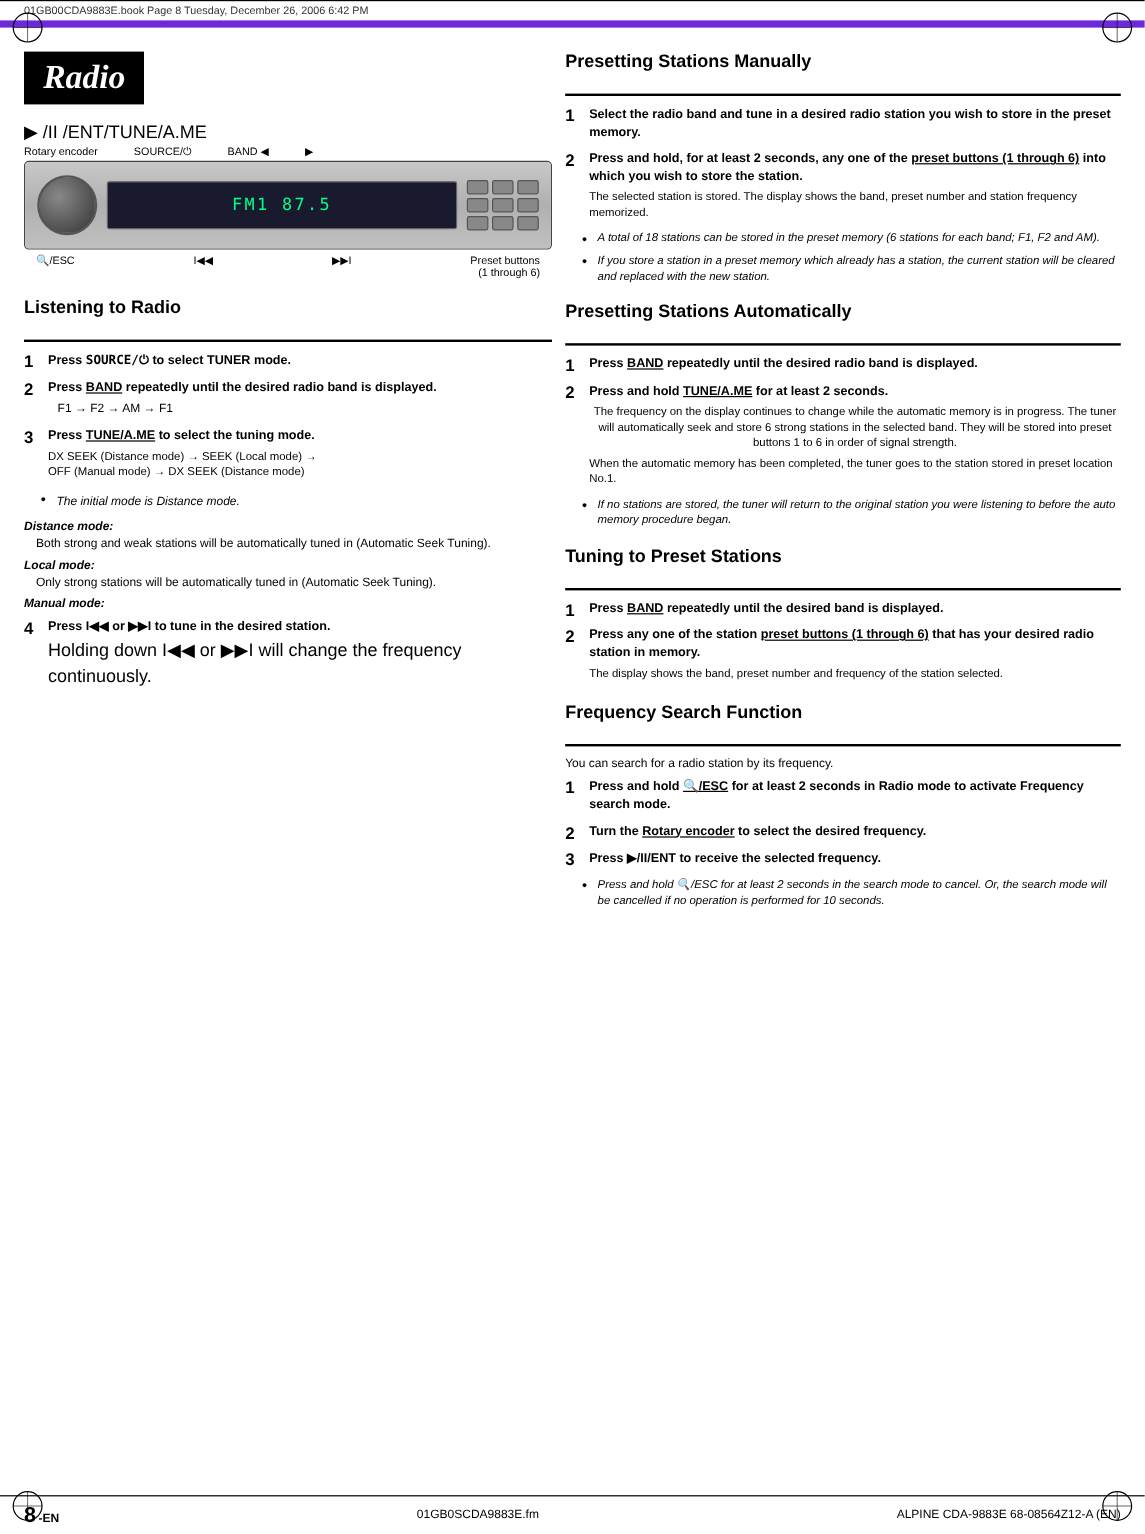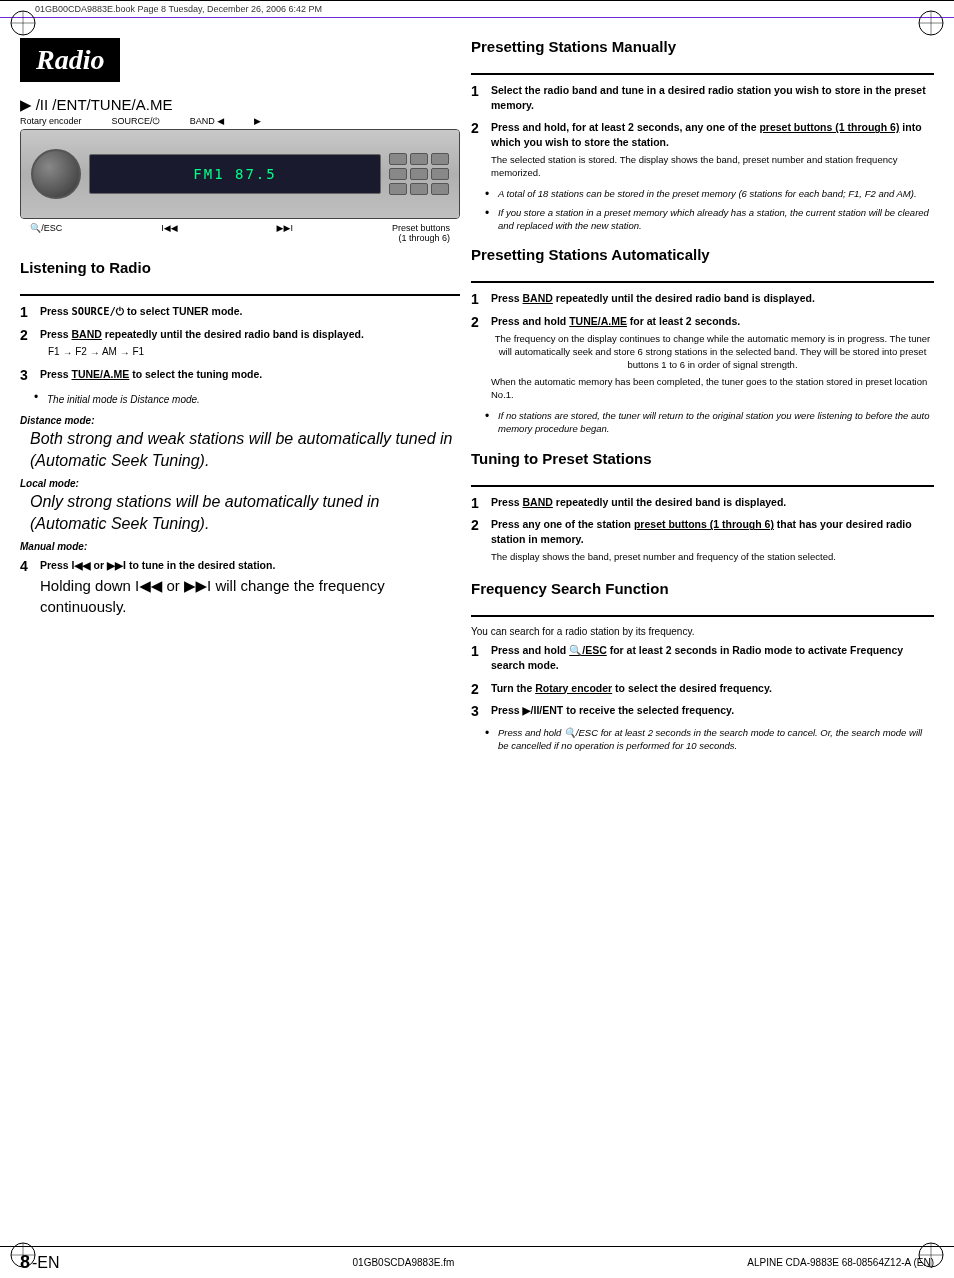--- a/index.html
+++ b/index.html
@@ -10,22 +10,22 @@
       font-family: Arial, Helvetica, sans-serif;
       font-size: 11px;
       color: #000;
       position: relative;
     }
 
     
     .header-bar {
       width: 100%;
       border-top: 1px solid #000;
-      border-bottom: 1px solid #6d28d9;
-      padding: 3px 35px;
+      border-bottom: 6px solid #6d28d9;
+      padding: 3px 20px;
       display: flex;
       align-items: center;
       font-size: 9px;
       color: #333;
     }
 
     
     .corner-mark {
       position: absolute;
       width: 30px;
@@ -71,21 +71,21 @@
 
     
     .device-diagram {
       margin-bottom: 16px;
       position: relative;
     }
 
     .diagram-image {
       border: 1.5px solid #444;
       border-radius: 4px;
-      height: 90px;
+      height: 74px;
       background: #e8e8e8;
       position: relative;
       overflow: hidden;
       margin-bottom: 4px;
     }
 
     
     .radio-panel {
       width: 100%;
       height: 100%;
@@ -193,24 +193,23 @@
 
     
     .mode-label {
       font-weight: bold;
       font-style: italic;
       font-size: 10px;
       margin: 5px 0 2px 0;
     }
 
     .mode-desc {
-      font-size: 16px;
+      font-size: 10px;
       margin: 0 0 3px 10px;
       line-height: 1.4;
-      font-style: italic;
     }
 
     .italic-note {
       font-style: italic;
       font-size: 10px;
       margin: 3px 0;
     }
 
     
     .footer {
@@ -225,22 +224,22 @@
       align-items: center;
       font-size: 10px;
     }
 
     .page-num {
       font-size: 18px;
       font-weight: bold;
     }
 
     .page-num-sub {
-      font-size: 16px;
-      font-weight: normal;
+      font-size: 10px;
+      font-weight: bold;
     }
 
     .bottom-label-row {
       display: flex;
       justify-content: space-between;
       font-size: 9px;
       padding: 0 10px;
     }
 
     
@@ -377,20 +376,21 @@
         <div class="step-content">
           <p><strong>Press <span style="text-decoration:underline; font-weight:bold;">BAND</span> repeatedly until the desired radio band is displayed.</strong></p>
           <p class="formula-line">F1 → F2 → AM → F1</p>
         </div>
       </div>
 
       <div class="step">
         <span class="step-num">3</span>
         <div class="step-content">
           <p><strong>Press <span style="text-decoration:underline; font-weight:bold;">TUNE/A.ME</span> to select the tuning mode.</strong></p>
+          <p style="font-size:9.5px; margin-top:2px;">DX SEEK (Distance mode) → SEEK (Local mode) →<br>OFF (Manual mode) → DX SEEK (Distance mode)</p>
         </div>
       </div>
 
       <div class="bullet-item">
         <span class="bullet-dot">•</span>
         <span class="italic-note"><em>The initial mode is Distance mode.</em></span>
       </div>
 
       <div class="mode-label">Distance mode:</div>
       <div class="mode-desc">Both strong and weak stations will be automatically tuned in (Automatic Seek Tuning).</div>

